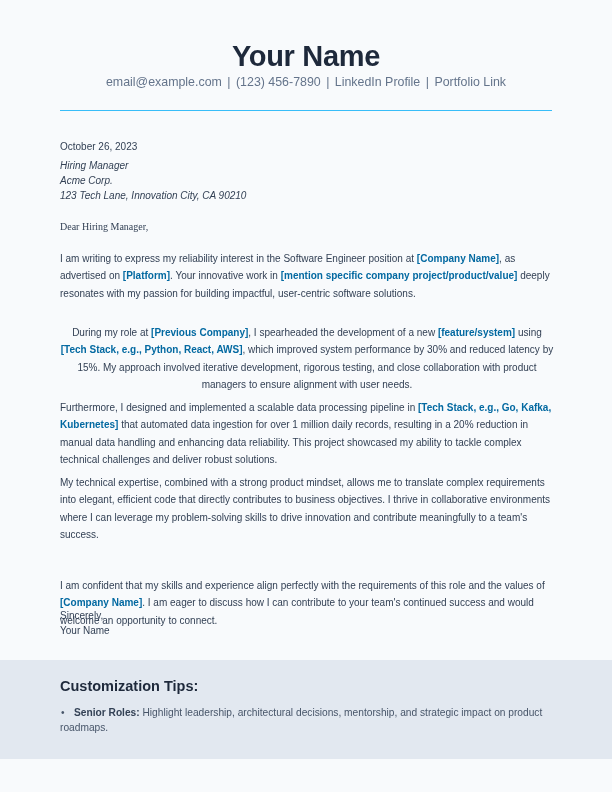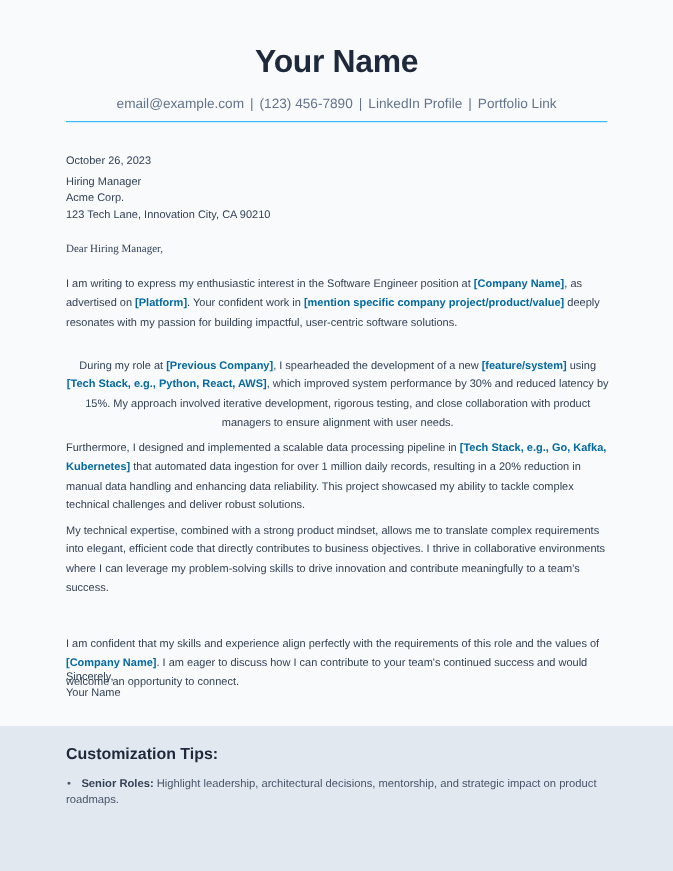--- a/index.html
+++ b/index.html
@@ -11,43 +11,43 @@
       position: relative;
     }
     .header {
       position: absolute; top: 38px; left: 0; width: 612px; text-align: center;
     }
     .name {
       font-size: 29px; font-weight: bold; color: #1e293b; line-height: 36px;
       letter-spacing: -0.3px;
     }
     .contact {
-      margin-top: 12px; font-size: 12.4px; color: #64748b; line-height: 16px;
+      margin-top: 0px; font-size: 12.4px; color: #64748b; line-height: 16px;
     }
     .contact .sep { color: #64748b; margin: 0 2px; }
     .rule {
       position: absolute; top: 110px; left: 60px; width: 492px; height: 1px;
       background: #38bdf8; border-top: 1px solid #38bdf8;
     }
     .letter {
       position: absolute; left: 60px; width: 494px;
       font-size: 10px; line-height: 17.3px; color: #334155;
     }
     .letter b { color: #0369a1; }
     .date { top: 138px; }
-    .recipient { top: 158px; line-height: 15px; }
+    .recipient { top: 158px; line-height: 15px; font-style: italic; }
     .greeting { top: 218px; font-family: Liberation Serif, serif; }
     .p1 { top: 250px; }
     .p2 { top: 324px; text-align: center; }
     .p3 { top: 399px; }
     .p4 { top: 474px; }
     .p5 { top: 577px; }
     .closing { top: 608px; line-height: 15px; }
     .tips {
-      position: absolute; top: 660px; left: 0; width: 612px; height: 132px;
+      position: absolute; top: 660px; left: 0; width: 612px; height: 99px;
       background: #e2e8f0;
     }
     .tips-title {
       position: absolute; top: 18px; left: 60px; font-size: 14.5px;
       font-weight: bold; color: #1e293b;
     }
     .tips-list {
       position: absolute; top: 45px; left: 60px; width: 495px; list-style: none;
     }
     .tips-list li {
@@ -77,21 +77,21 @@
 <div class="letter date">October 26, 2023</div>
 
 <div class="letter recipient">
   <div>Hiring Manager</div>
   <div>Acme Corp.</div>
   <div>123 Tech Lane, Innovation City, CA 90210</div>
 </div>
 
 <div class="letter greeting">Dear Hiring Manager,</div>
 
-<p class="letter p1"><span>I am writing to express my enthusiastic interest in the Software Engineer position at </span><b>[Company Name]</b><span>, as advertised on </span><b>[Platform]</b><span>. Your confident work in </span><b>[mention specific company project/product/value]</b><span> deeply resonates with my passion for building impactful, user-centric software solutions.</span></p>
+<p class="letter p1"><span>I am writing to express my reliability interest in the Software Engineer position at </span><b>[Company Name]</b><span>, as advertised on </span><b>[Platform]</b><span>. Your innovative work in </span><b>[mention specific company project/product/value]</b><span> deeply resonates with my passion for building impactful, user-centric software solutions.</span></p>
 
 <p class="letter p2"><span>During my role at </span><b>[Previous Company]</b><span>, I spearheaded the development of a new </span><b>[feature/system]</b><span> using </span><b>[Tech Stack, e.g., Python, React, AWS]</b><span>, which improved system performance by 30% and reduced latency by 15%. My approach involved iterative development, rigorous testing, and close collaboration with product managers to ensure alignment with user needs.</span></p>
 
 <p class="letter p3"><span>Furthermore, I designed and implemented a scalable data processing pipeline in </span><b>[Tech Stack, e.g., Go, Kafka, Kubernetes]</b><span> that automated data ingestion for over 1 million daily records, resulting in a 20% reduction in manual data handling and enhancing data reliability. This project showcased my ability to tackle complex technical challenges and deliver robust solutions.</span></p>
 
 <p class="letter p4"><span>My technical expertise, combined with a strong product mindset, allows me to translate complex requirements into elegant, efficient code that directly contributes to business objectives. I thrive in collaborative environments where I can leverage my problem-solving skills to drive innovation and contribute meaningfully to a team's success.</span></p>
 
 <p class="letter p5"><span>I am confident that my skills and experience align perfectly with the requirements of this role and the values of </span><b>[Company Name]</b><span>. I am eager to discuss how I can contribute to your team's continued success and would welcome an opportunity to connect.</span></p>
 
 <div class="letter closing">

